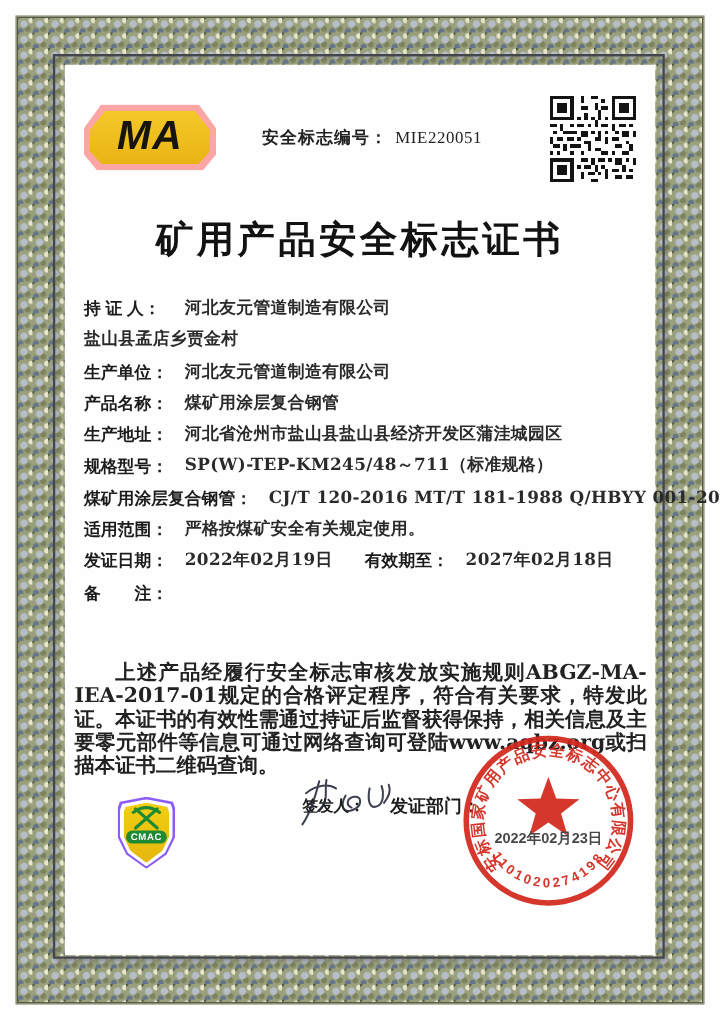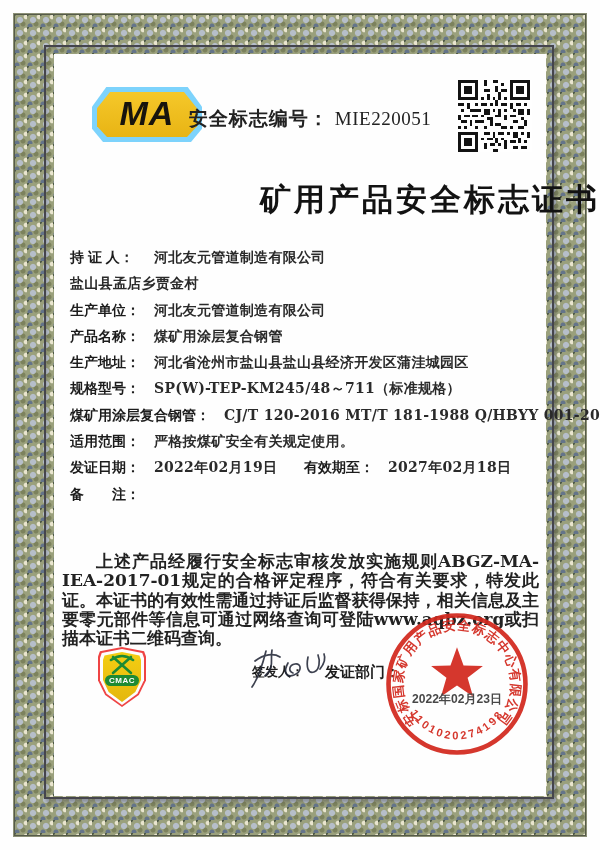--- a/index.html
+++ b/index.html
@@ -15,55 +15,55 @@
       radial-gradient(circle at 12px 3px, #e9e5cf 1.8px, rgba(0,0,0,0) 2.8px),
       radial-gradient(circle at 3px 12px, #64748a 2px, rgba(0,0,0,0) 3px),
       radial-gradient(circle at 9px 10px, #7c825d 2px, rgba(0,0,0,0) 3px);
     background-size:13px 13px;
     box-shadow:inset 0 0 0 1px #565b49;}
   .band-hole{position:absolute;inset:40px;background:#fefefe;}
   .frame{position:absolute;left:44px;top:45px;right:46px;bottom:51px;border:2px solid #45454c;
     box-shadow:2px 3px 3px rgba(60,60,70,.35), inset 1px 1px 3px rgba(0,0,0,.18);}
 
   
-  .ma-badge{position:absolute;left:92px;top:87px;width:110px;height:55px;
+  .ma-badge{position:absolute;left:70px;top:87px;width:110px;height:55px;
     clip-path:polygon(13% 0,87% 0,100% 36%,100% 76%,90% 100%,10% 100%,0 76%,0 36%);
-    background:#7dd3fc;display:flex;align-items:center;justify-content:center;}
+    background:#fca5a5;display:flex;align-items:center;justify-content:center;}
   .ma-inner{position:absolute;inset:5px;
     clip-path:polygon(13% 0,87% 0,100% 36%,100% 76%,90% 100%,10% 100%,0 76%,0 36%);
     background:linear-gradient(180deg,#f5c82a,#e8b414);}
   .ma-text{position:relative;font-weight:900;font-style:italic;font-size:34px;letter-spacing:1px;
     color:#17140d;font-family:"Liberation Sans",sans-serif;transform:translateY(-1px);}
 
-  .mark-no{position:absolute;left:150px;top:106px;width:320px;text-align:center;font-size:19px;color:#222;}
+  .mark-no{position:absolute;left:150px;top:106px;width:320px;text-align:center;font-size:14px;color:#222;}
   .mark-no .lab{font-weight:600;letter-spacing:1px;}
   .mark-no .val{font-family:"Liberation Serif",serif;margin-left:6px;letter-spacing:.5px;}
 
   .qr{position:absolute;left:456px;top:80px;width:76px;height:72px;background:#fff;}
   .qr svg{width:100%;height:100%;shape-rendering:crispEdges;}
 
-  .title{position:absolute;left:0;right:0;top:179px;text-align:right;font-size:31px;font-weight:900;
+  .title{position:absolute;left:0;right:0;top:179px;text-align:center;font-size:31px;font-weight:900;
     letter-spacing:3px;color:#121212;font-family:"Liberation Sans",sans-serif;}
 
   
   .fields{position:absolute;left:70px;top:244px;width:474px;}
   .row{display:flex;align-items:center;height:26.3px;line-height:26.3px;white-space:nowrap;}
   .row .lab{flex:0 0 84px;font-weight:bold;font-size:14px;color:#1c1c1c;}
   .row .val{font-family:"DejaVu Serif",serif;font-weight:600;font-size:14px;color:#2a2a2a;letter-spacing:.3px;}
   .row.wide .lab{flex:0 0 auto;margin-right:14px;}
   .row-dates .val{flex:0 0 150px;}
   .row-dates .lab2{flex:0 0 84px;font-weight:bold;font-size:14px;color:#1c1c1c;}
 
   .statement{position:absolute;left:62px;top:552px;width:477px;font-family:"DejaVu Serif",serif;
     font-weight:700;font-size:17px;line-height:19.3px;color:#222;text-align:justify;text-indent:2em;}
 
   
-  .cmac{position:absolute;left:98px;top:647px;width:48px;height:60px;
+  .cmac{position:absolute;left:98px;top:664px;width:48px;height:60px;
     clip-path:polygon(50% 0,96% 7%,100% 16%,100% 56%,85% 80%,50% 100%,15% 80%,0 56%,0 16%,4% 7%);
-    background:#ef4444;}
+    background:#8b5cf6;}
   .cmac-mid{position:absolute;inset:2px;
     clip-path:polygon(50% 0,96% 7%,100% 16%,100% 56%,85% 80%,50% 100%,15% 80%,0 56%,0 16%,4% 7%);
     background:#fdfdfd;}
   .cmac-in{position:absolute;inset:5px;
     clip-path:polygon(50% 0,96% 7%,100% 16%,100% 56%,85% 80%,50% 100%,15% 80%,0 56%,0 16%,4% 7%);
     background:linear-gradient(180deg,#f4ce13,#e4b70d);}
   .cmac-emblem{position:absolute;left:0;right:0;top:4px;display:flex;justify-content:center;}
   .cmac-label{position:absolute;left:50%;top:28px;transform:translateX(-50%);background:#1e8a33;
     color:#fff;font-size:8px;font-weight:bold;letter-spacing:.5px;padding:1px 4px;border-radius:6px;}
 

